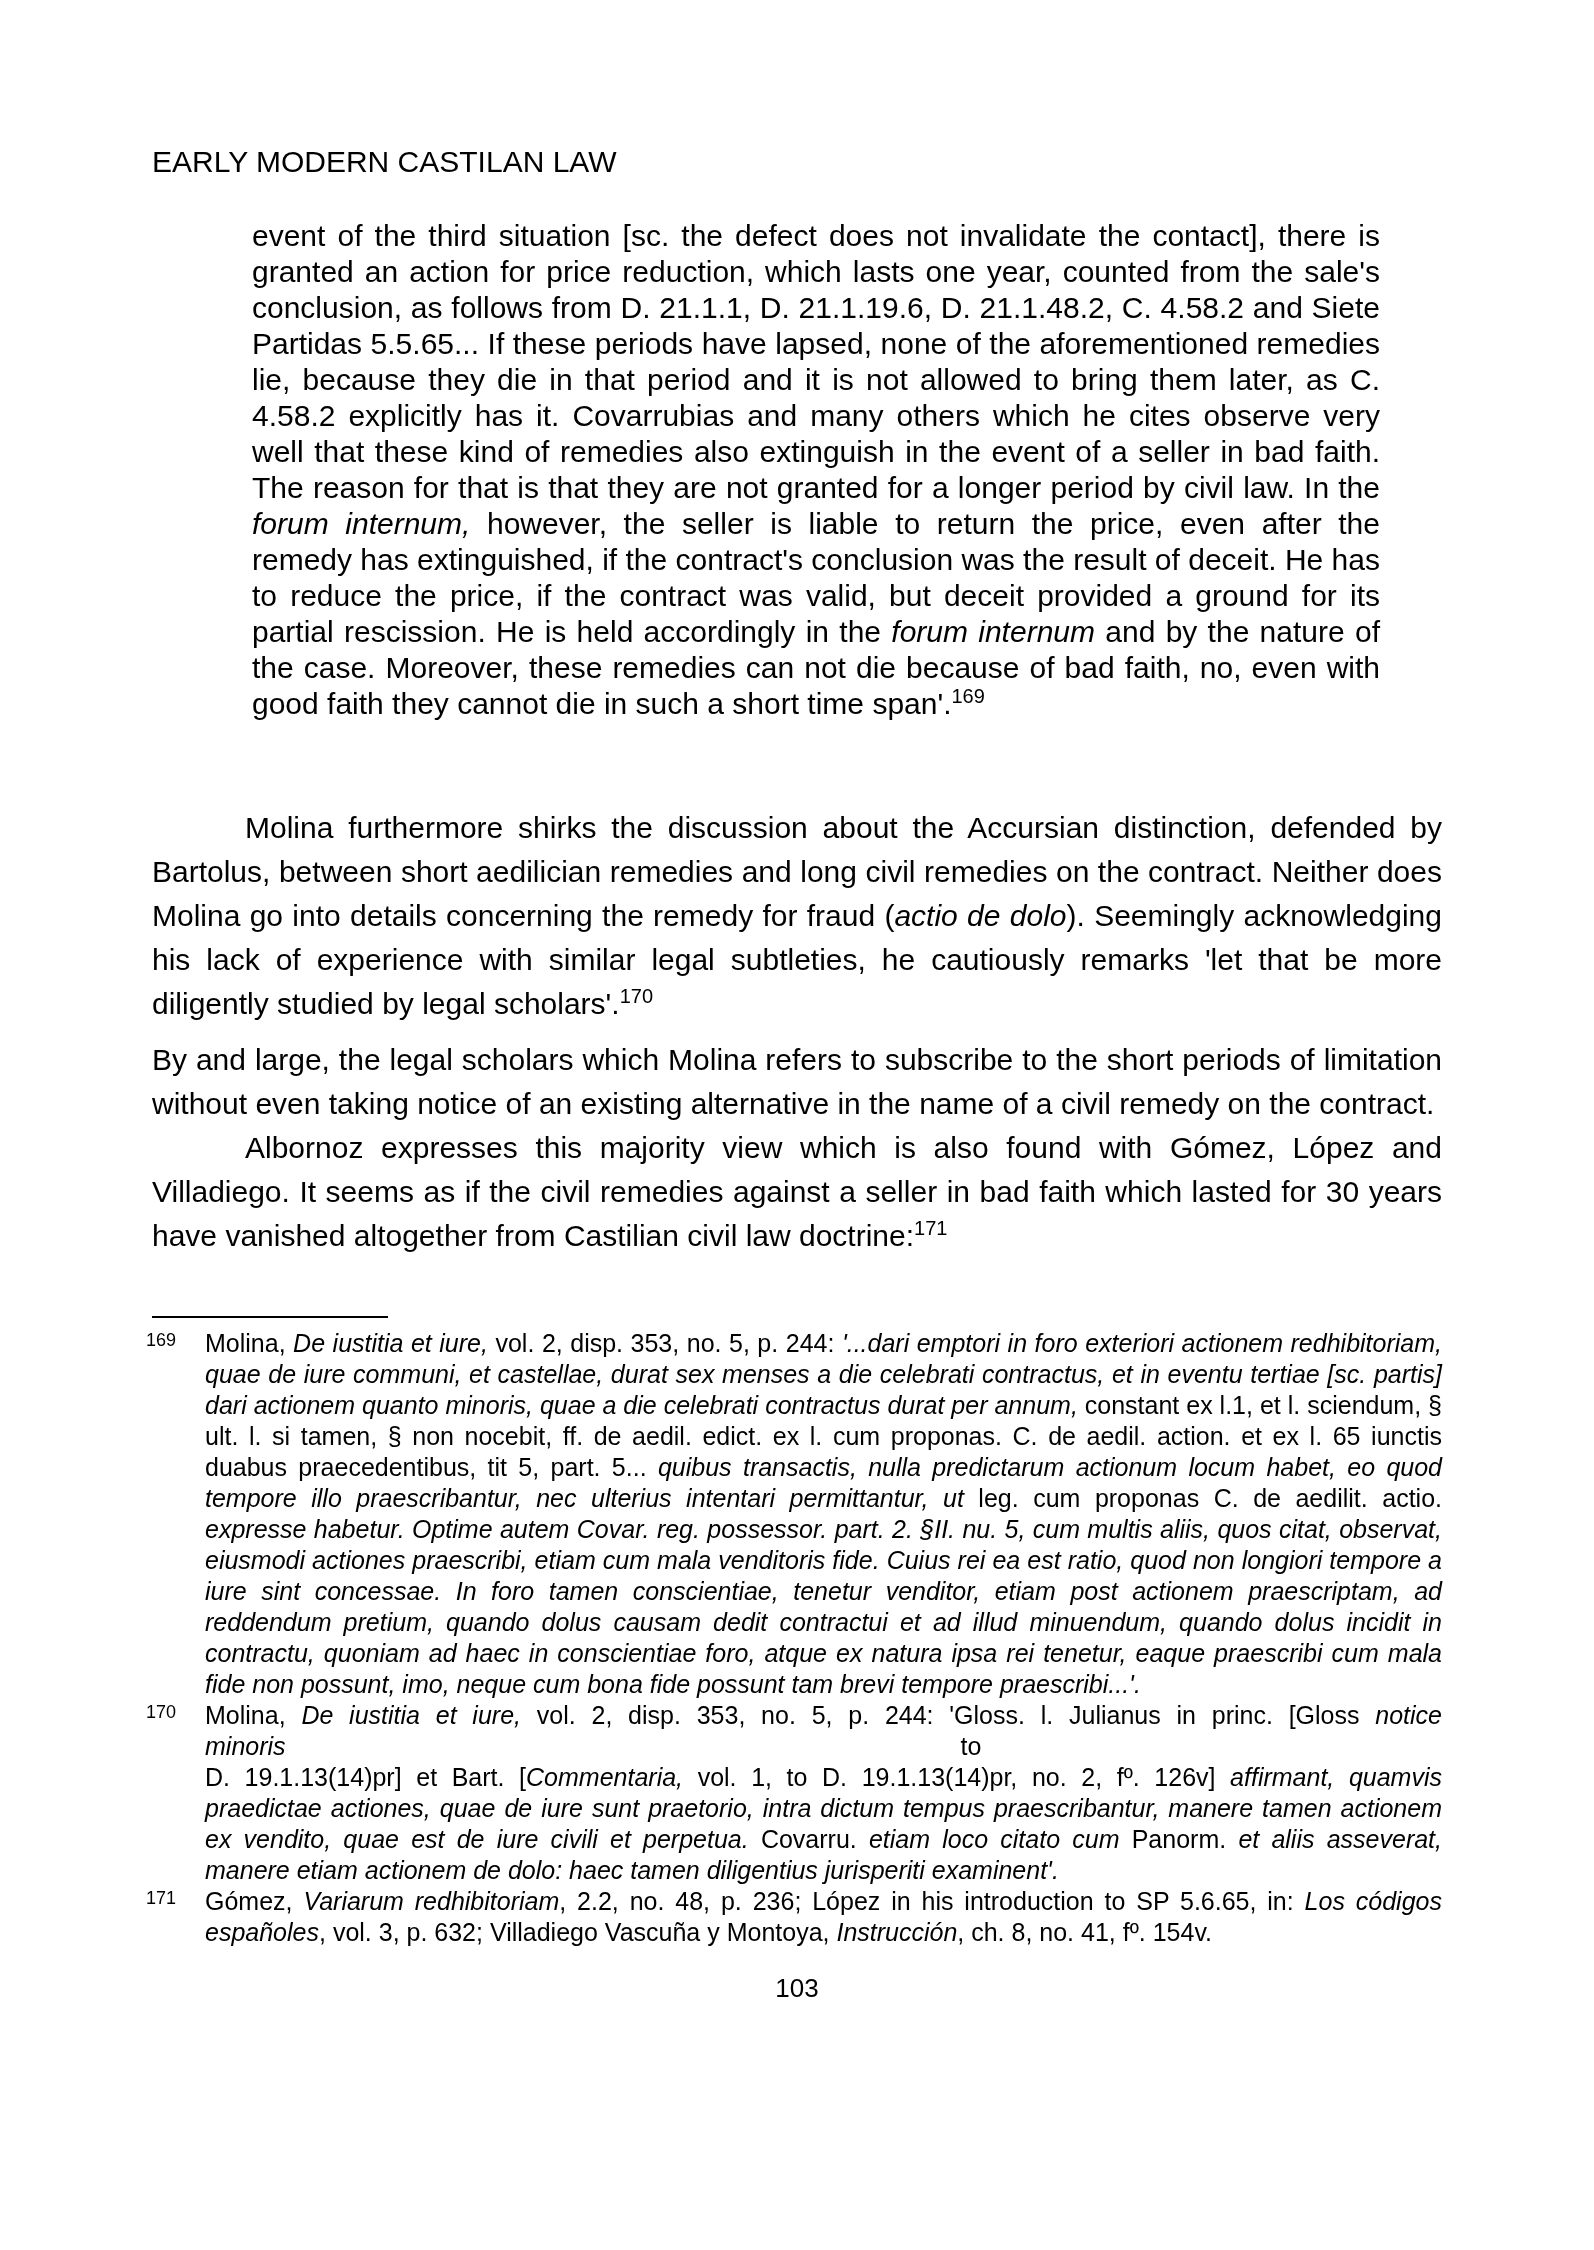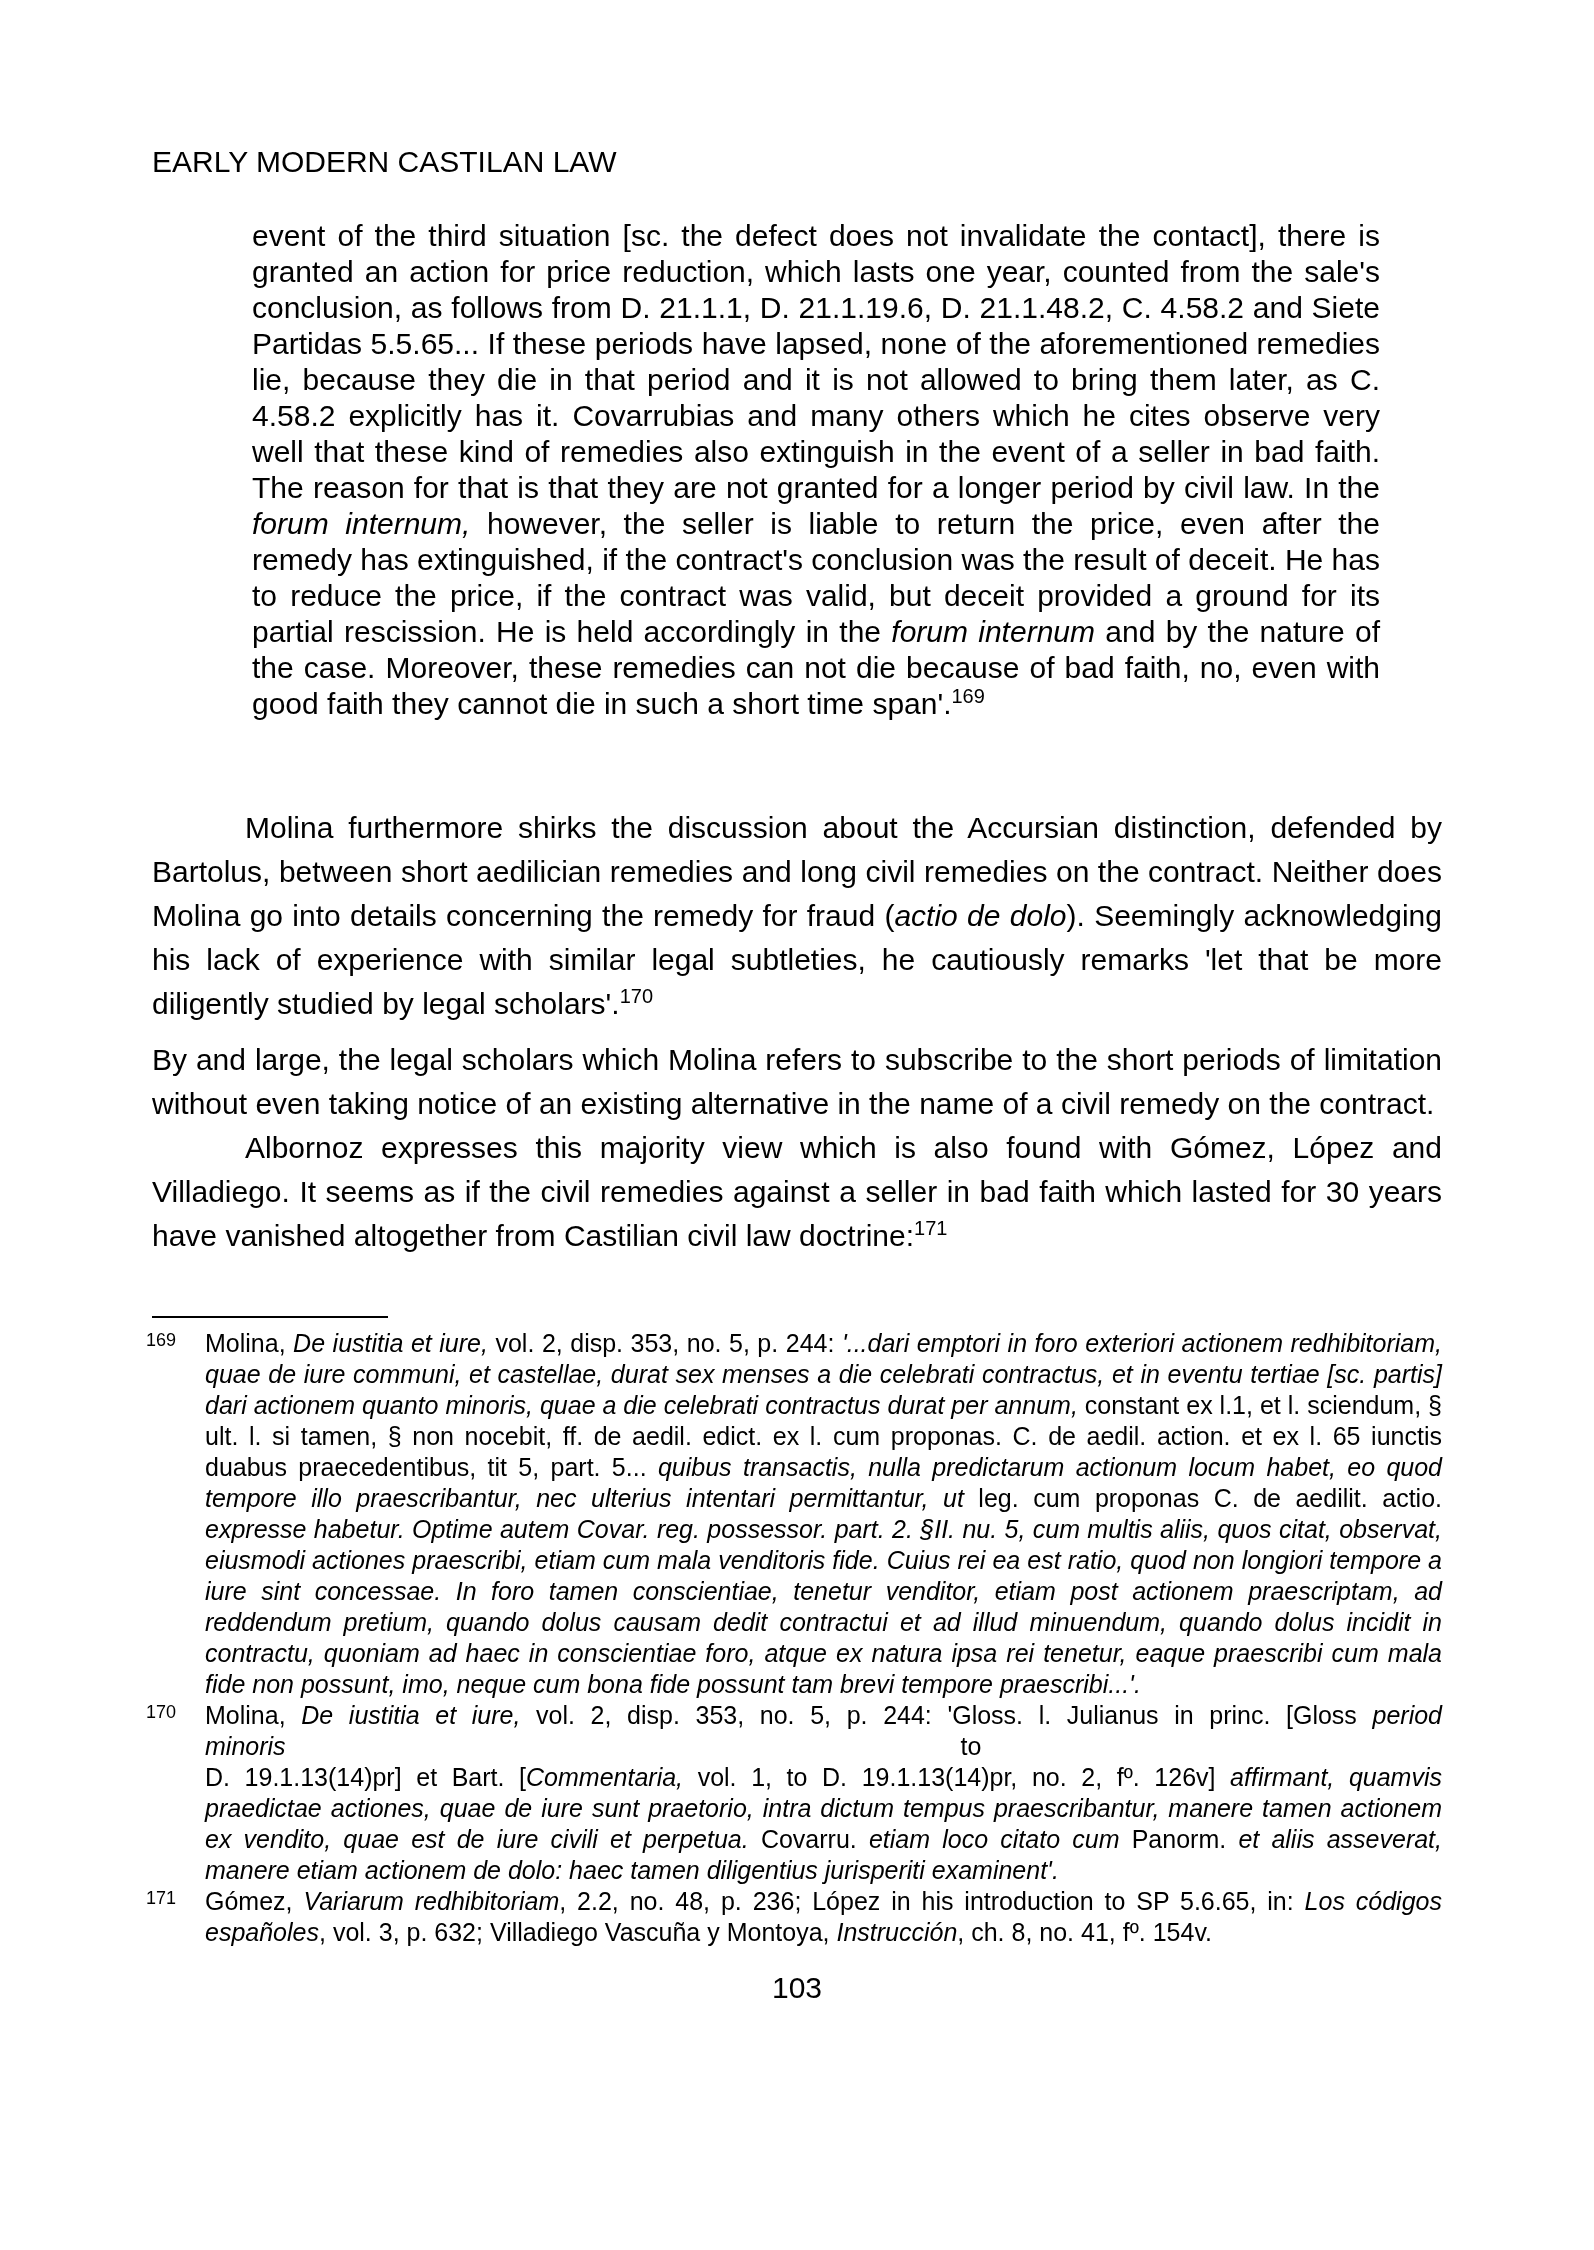--- a/index.html
+++ b/index.html
@@ -72,21 +72,21 @@
     font-size: 18px;
     line-height: 31px;
   }
   .fn-part { text-align: justify; }
   .fn-part.jline { text-align-last: justify; }
   .split .spacer { display: inline-block; width: 675px; }
 
   .page-number {
     margin-top: 24px;
     text-align: center;
-    font-size: 30px;
+    font-size: 26px;
     line-height: 32px;
   }
 </style>
 </head>
 <body>
 
 <div class="page">
   <div class="content">
 
     <div class="title">EARLY MODERN CASTILAN LAW</div>
@@ -101,21 +101,21 @@
 
     <div class="fn-rule"></div>
 
     <div class="footnotes">
         <div class="footnote">
           <span class="fn-num">169</span>
           <div class="fn-part flow"><span>Molina, </span><span class="it">De iustitia et iure,</span><span> vol. 2, disp. 353, no. 5, p. 244: </span><span class="it">'...dari emptori in foro exteriori actionem redhibitoriam, quae de iure communi, et castellae, durat sex menses a die celebrati contractus, et in eventu tertiae [sc. partis] dari actionem quanto minoris, quae a die celebrati contractus durat per annum, </span><span>constant ex l.1, et l. sciendum, § ult. l. si tamen, § non nocebit, ff. de aedil. edict. ex l. cum proponas. C. de aedil. action. et ex l. 65 iunctis duabus praecedentibus, tit 5, part. 5... </span><span class="it">quibus transactis, nulla predictarum actionum locum habet, eo quod tempore illo praescribantur, nec ulterius intentari permittantur, ut </span><span>leg. cum proponas C. de aedilit. actio. </span><span class="it">expresse habetur. Optime autem Covar. reg. possessor. part. 2. §II. nu. 5, cum multis aliis, quos citat, observat, eiusmodi actiones praescribi, etiam cum mala venditoris fide. Cuius rei ea est ratio, quod non longiori tempore a iure sint concessae. In foro tamen conscientiae, tenetur venditor, etiam post actionem praescriptam, ad reddendum pretium, quando dolus causam dedit contractui et ad illud minuendum, quando dolus incidit in contractu, quoniam ad haec in conscientiae foro, atque ex natura ipsa rei tenetur, eaque praescribi cum mala fide non possunt, imo, neque cum bona fide possunt tam brevi tempore praescribi...'.</span></div>
         </div>
         <div class="footnote">
           <span class="fn-num">170</span>
-          <div class="fn-part jline"><span>Molina, </span><span class="it">De iustitia et iure,</span><span> vol. 2, disp. 353, no. 5, p. 244: 'Gloss. l. Julianus in princ. [Gloss </span><span class="it">period</span></div>
+          <div class="fn-part jline"><span>Molina, </span><span class="it">De iustitia et iure,</span><span> vol. 2, disp. 353, no. 5, p. 244: 'Gloss. l. Julianus in princ. [Gloss </span><span class="it">notice</span></div>
           <div class="fn-part split"><span class="it">minoris</span><span class="spacer"></span><span>to</span></div>
           <div class="fn-part flow"><span>D. 19.1.13(14)pr] et Bart. [</span><span class="it">Commentaria,</span><span> vol. 1, to D. 19.1.13(14)pr, no. 2, fº. 126v] </span><span class="it">affirmant, quamvis praedictae actiones, quae de iure sunt praetorio, intra dictum tempus praescribantur, manere tamen actionem ex vendito, quae est de iure civili et perpetua. </span><span>Covarru. </span><span class="it">etiam loco citato cum </span><span>Panorm. </span><span class="it">et aliis asseverat, manere etiam actionem de dolo: haec tamen diligentius jurisperiti examinent'.</span></div>
         </div>
         <div class="footnote">
           <span class="fn-num">171</span>
           <div class="fn-part flow"><span>Gómez, </span><span class="it">Variarum redhibitoriam</span><span>, 2.2, no. 48, p. 236; López in his introduction to SP 5.6.65, in: </span><span class="it">Los códigos españoles</span><span>, vol. 3, p. 632; Villadiego Vascuña y Montoya, </span><span class="it">Instrucción</span><span>, ch. 8, no. 41, fº. 154v.</span></div>
         </div>
       </div>
 
     <div class="page-number">103</div>

